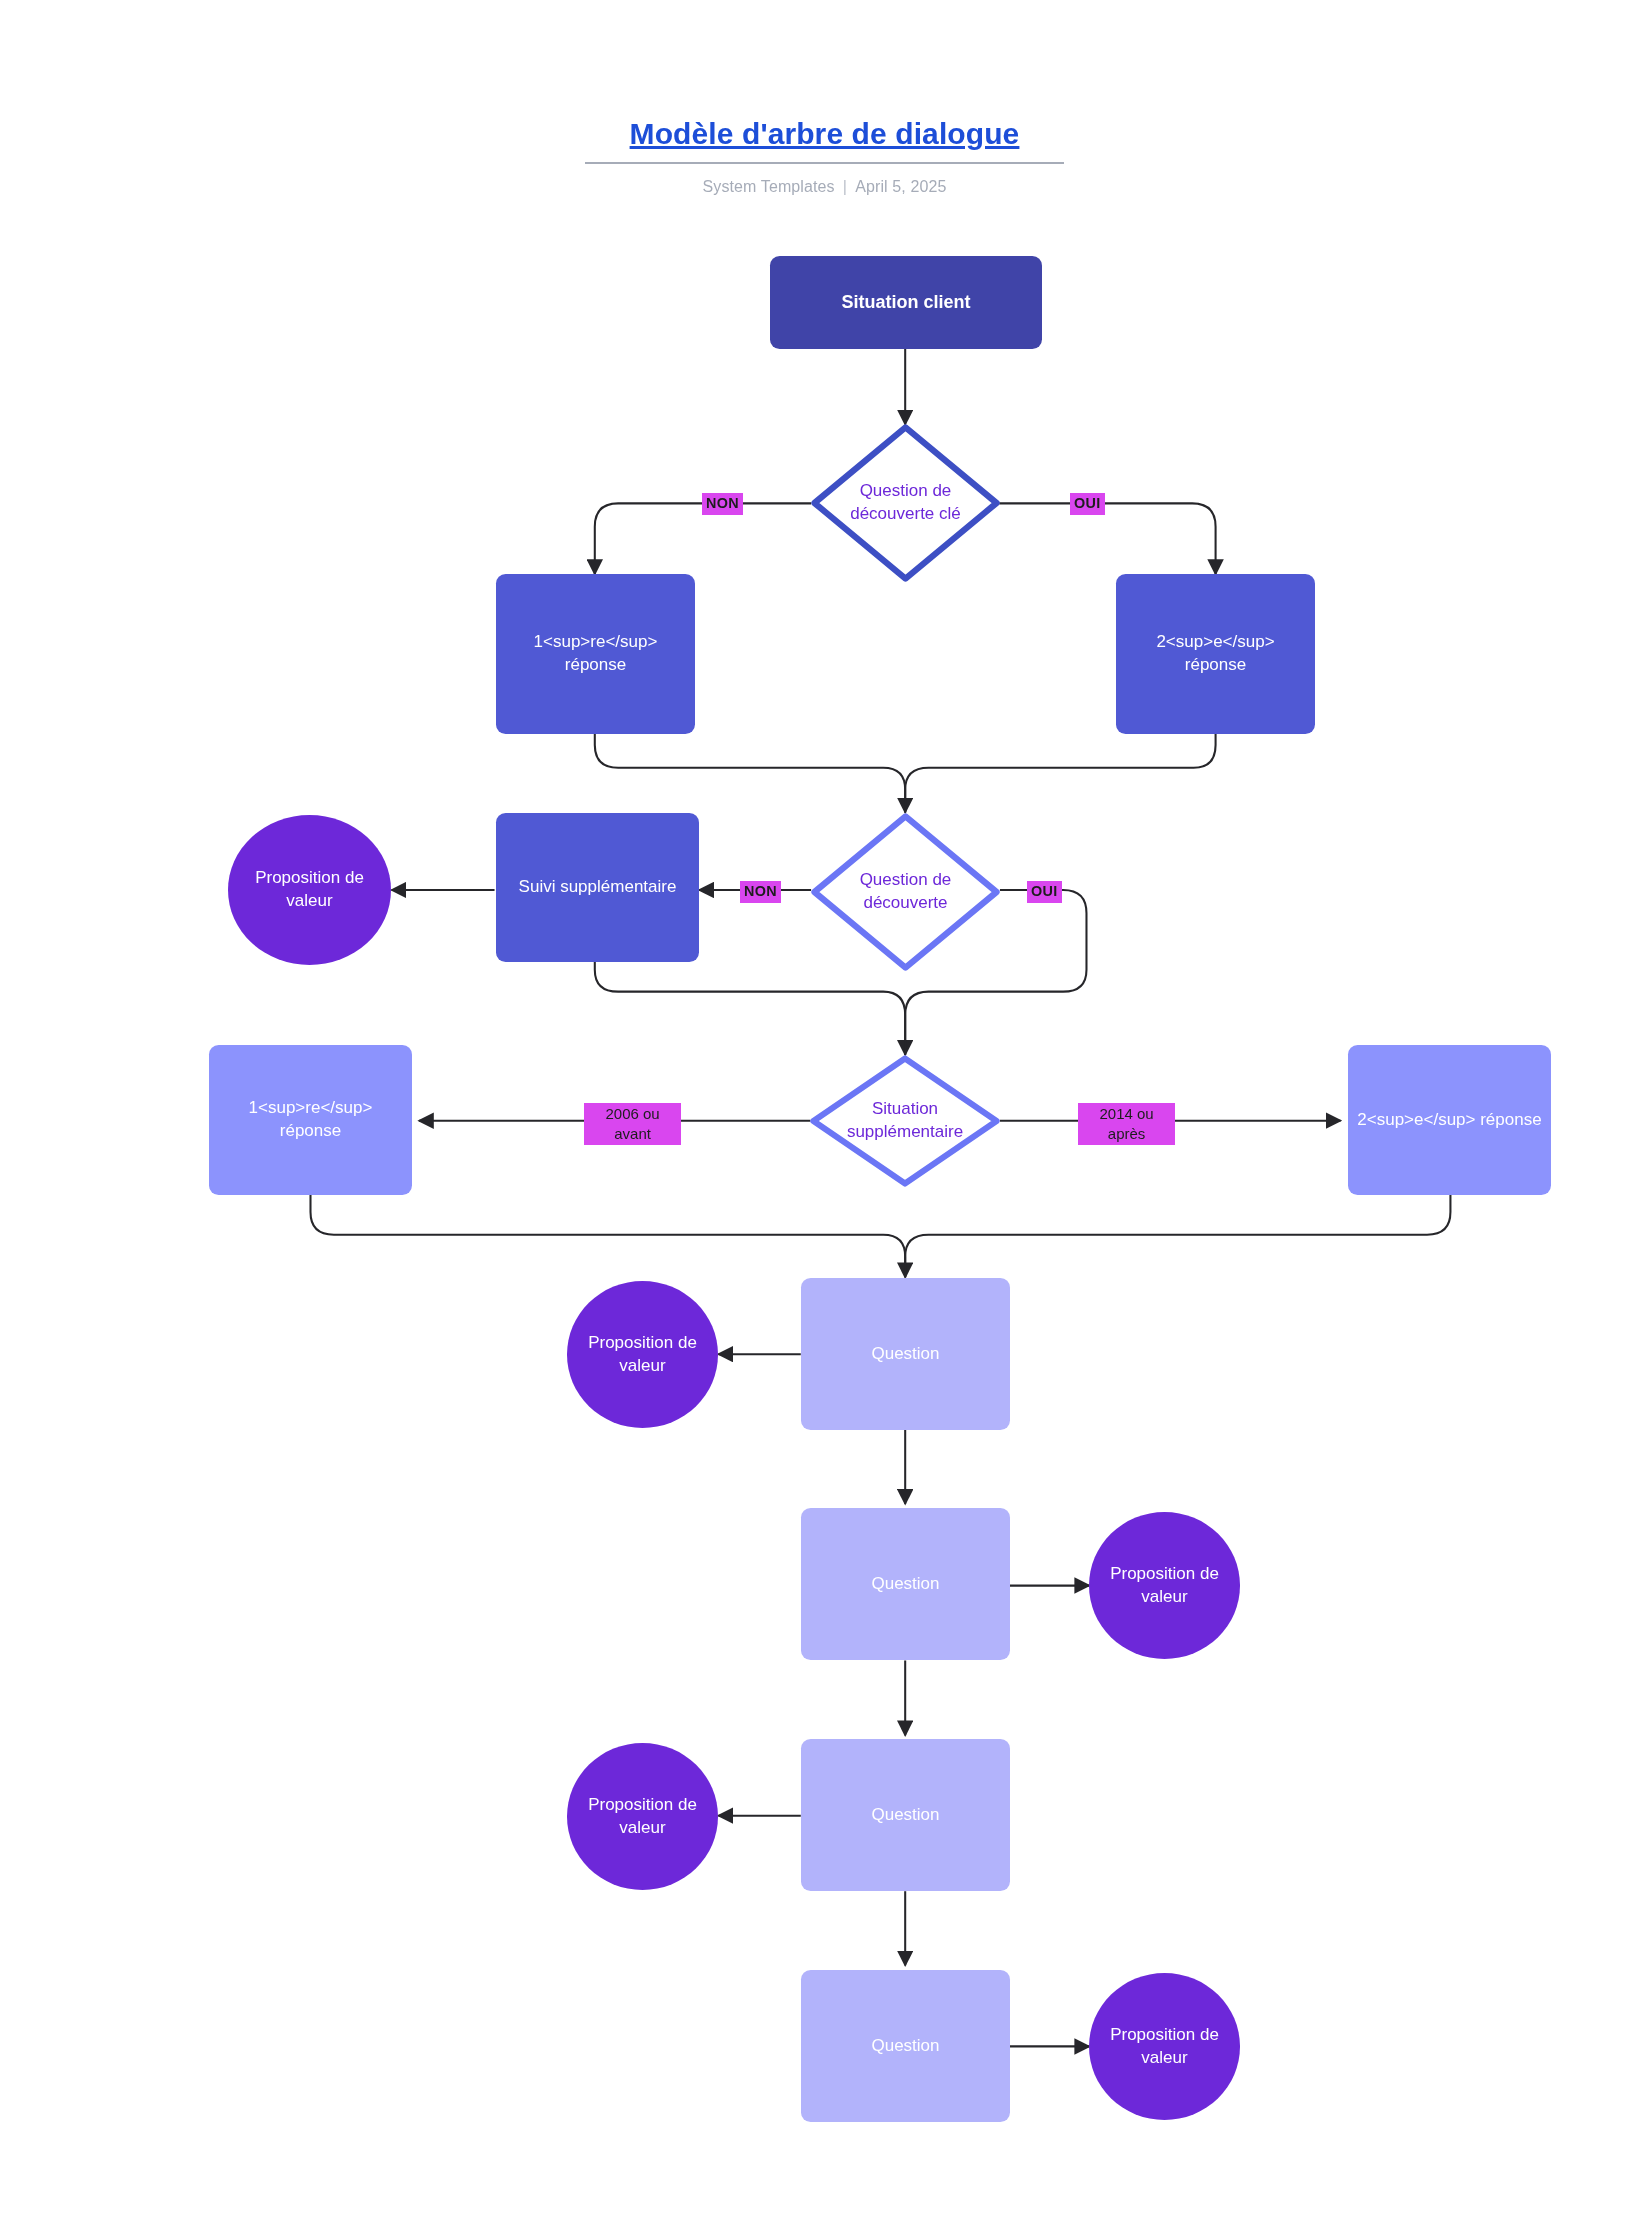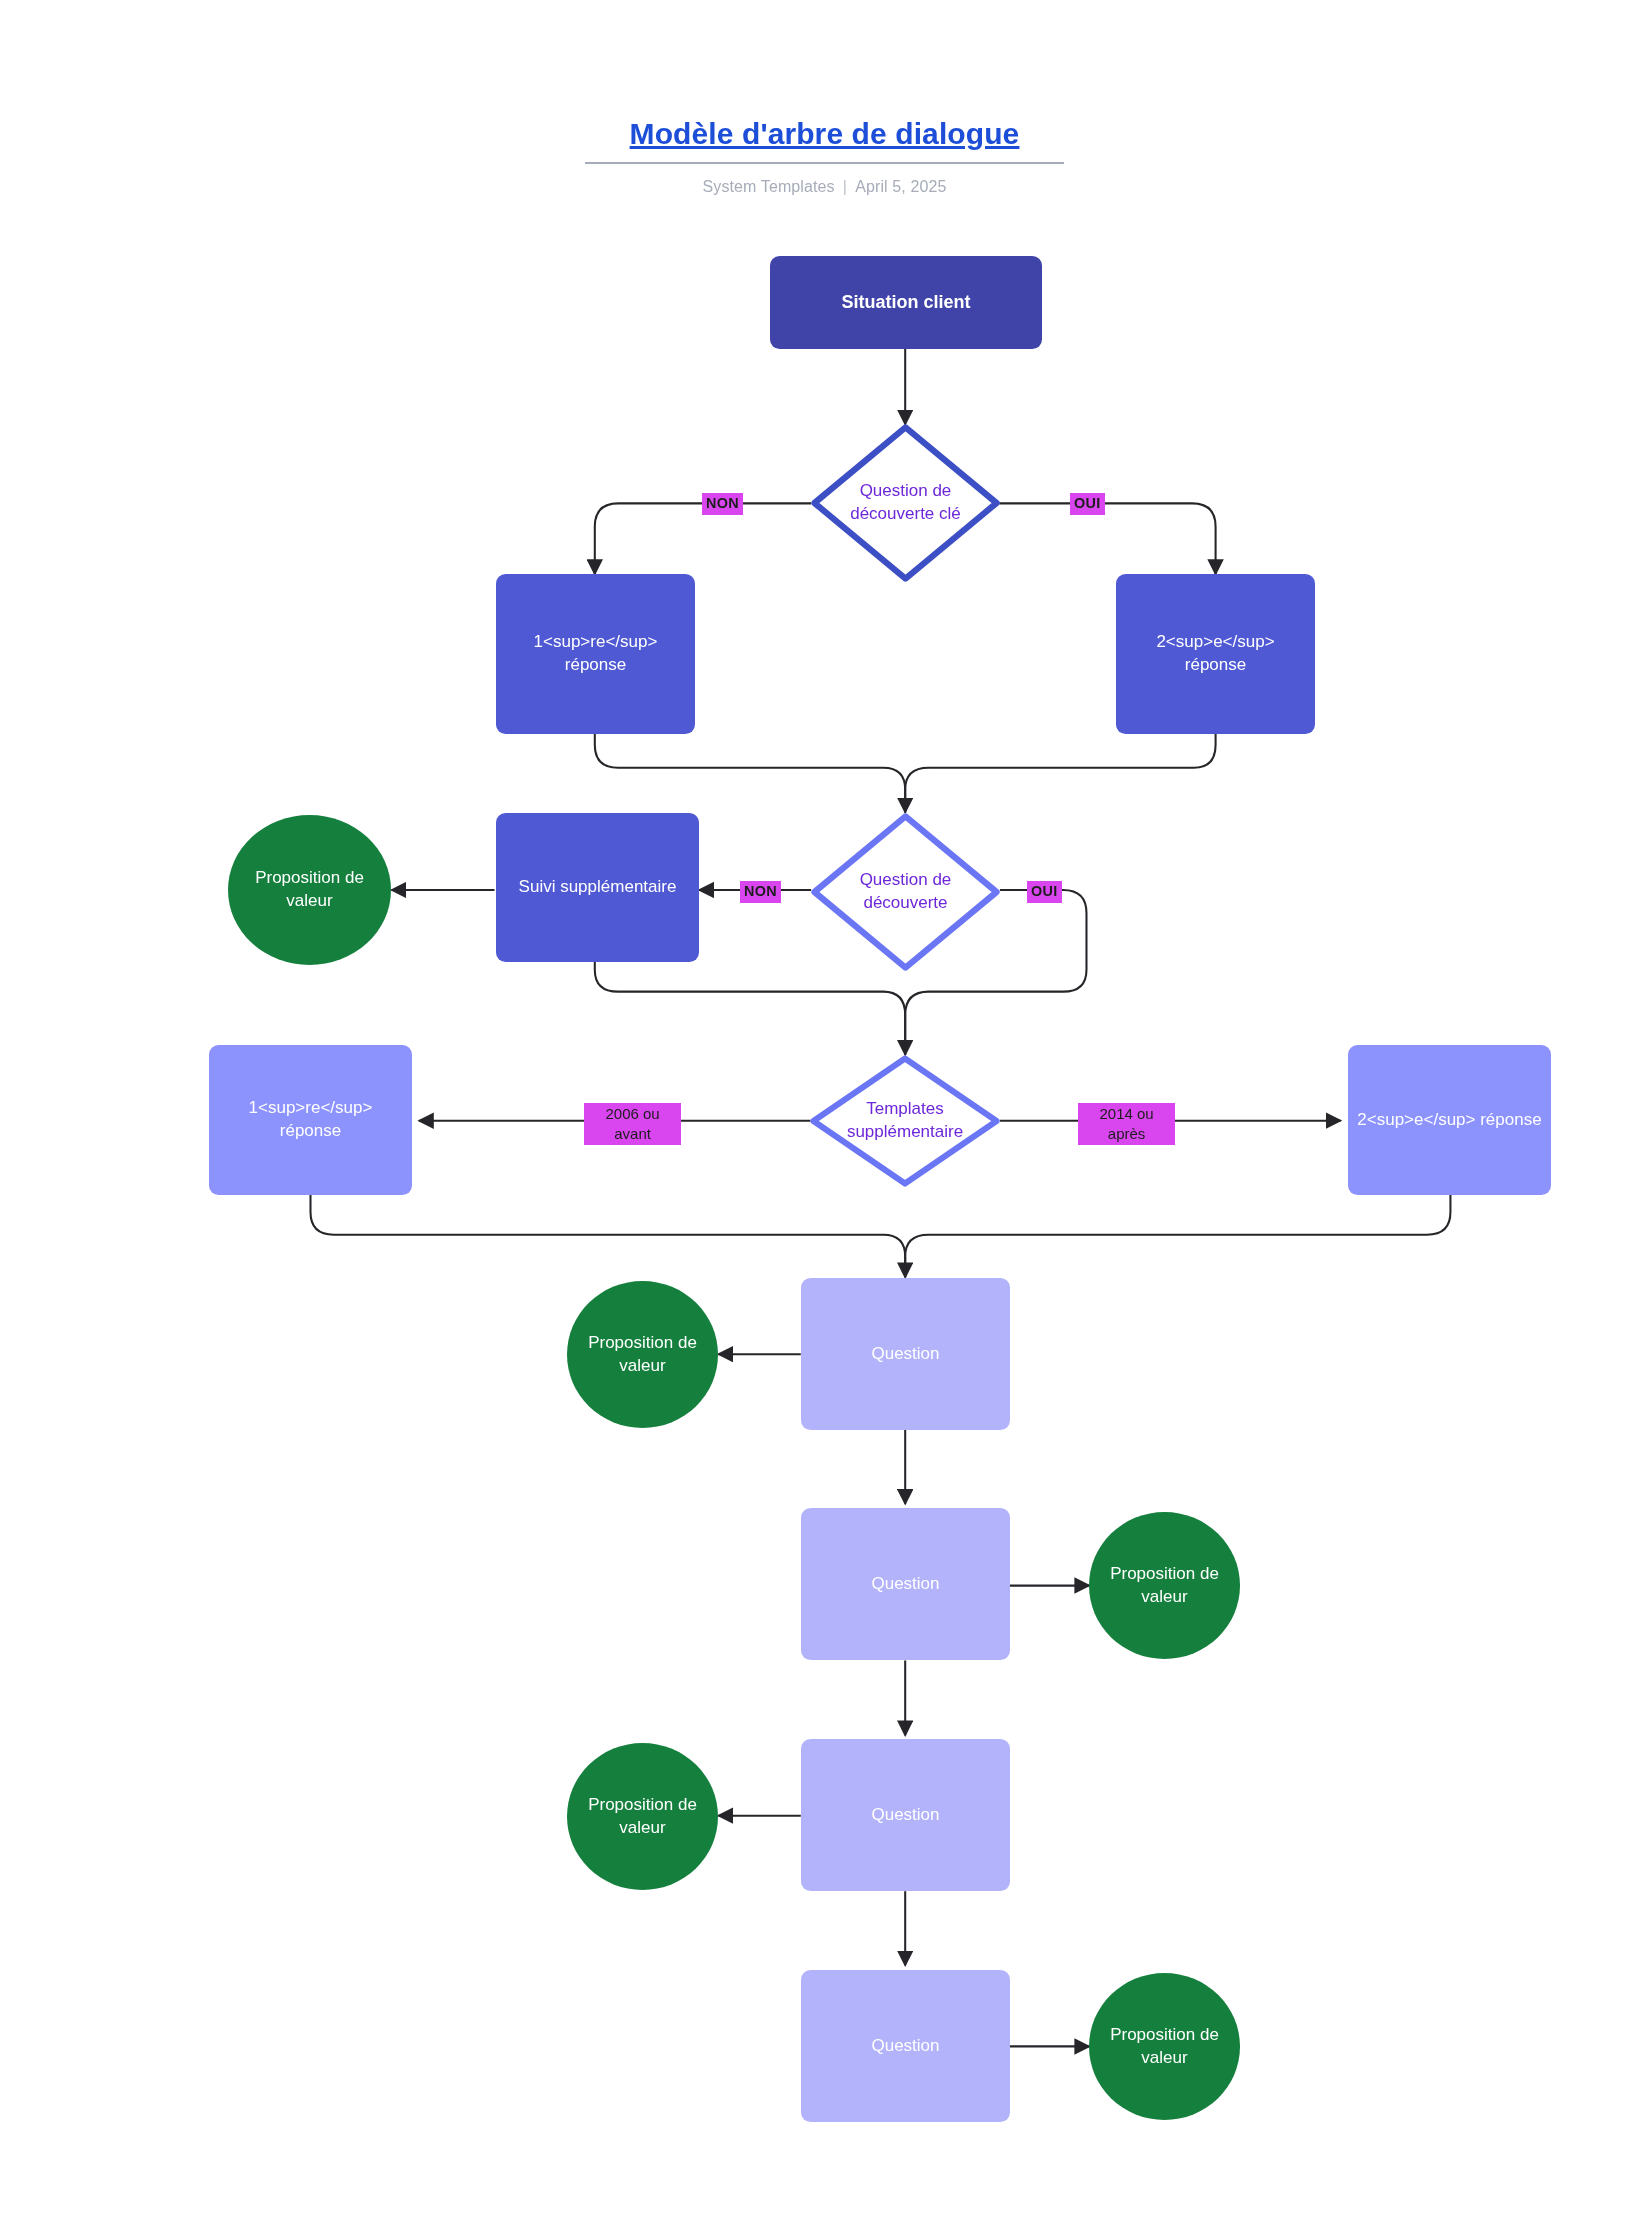--- a/index.html
+++ b/index.html
@@ -86,21 +86,21 @@
   .tone-pale   { background: #b2b3fb; }
 
   .title-node .label {
     font-weight: bold;
     font-size: 18px;
   }
 
   
   .circle {
     border-radius: 50%;
-    background: #15803d;
+    background: #6d28d9;
   }
   .circle .label {
     font-size: 17px;
     padding: 0 6.9px;
   }
 
   
   .diamond {
     background: transparent;
   }
@@ -239,21 +239,21 @@
   </div>
 
   <div class="node circle" style="left:228px; top:815px; width:163px; height:150px;">
     <span class="label">Proposition de valeur</span>
   </div>
 
   <div class="node diamond" style="left:810px; top:1055px; width:190px; height:132px;">
     <svg class="dshape" viewBox="0 0 277 192" preserveAspectRatio="none">
       <polygon points="138.5,5 272,96 138.5,187 5,96" fill="#ffffff" stroke="#6b76f5" stroke-width="9" stroke-linejoin="round"></polygon>
     </svg>
-    <span class="label">Templates supplémentaire</span>
+    <span class="label">Situation supplémentaire</span>
   </div>
 
   <div class="edge-label two-line" style="left:584px; top:1103px;">
     <span>2006 ou</span><br>
     <span>avant</span>
   </div>
 
   <div class="edge-label two-line" style="left:1078px; top:1103px;">
     <span>2014 ou</span><br>
     <span>après</span>

